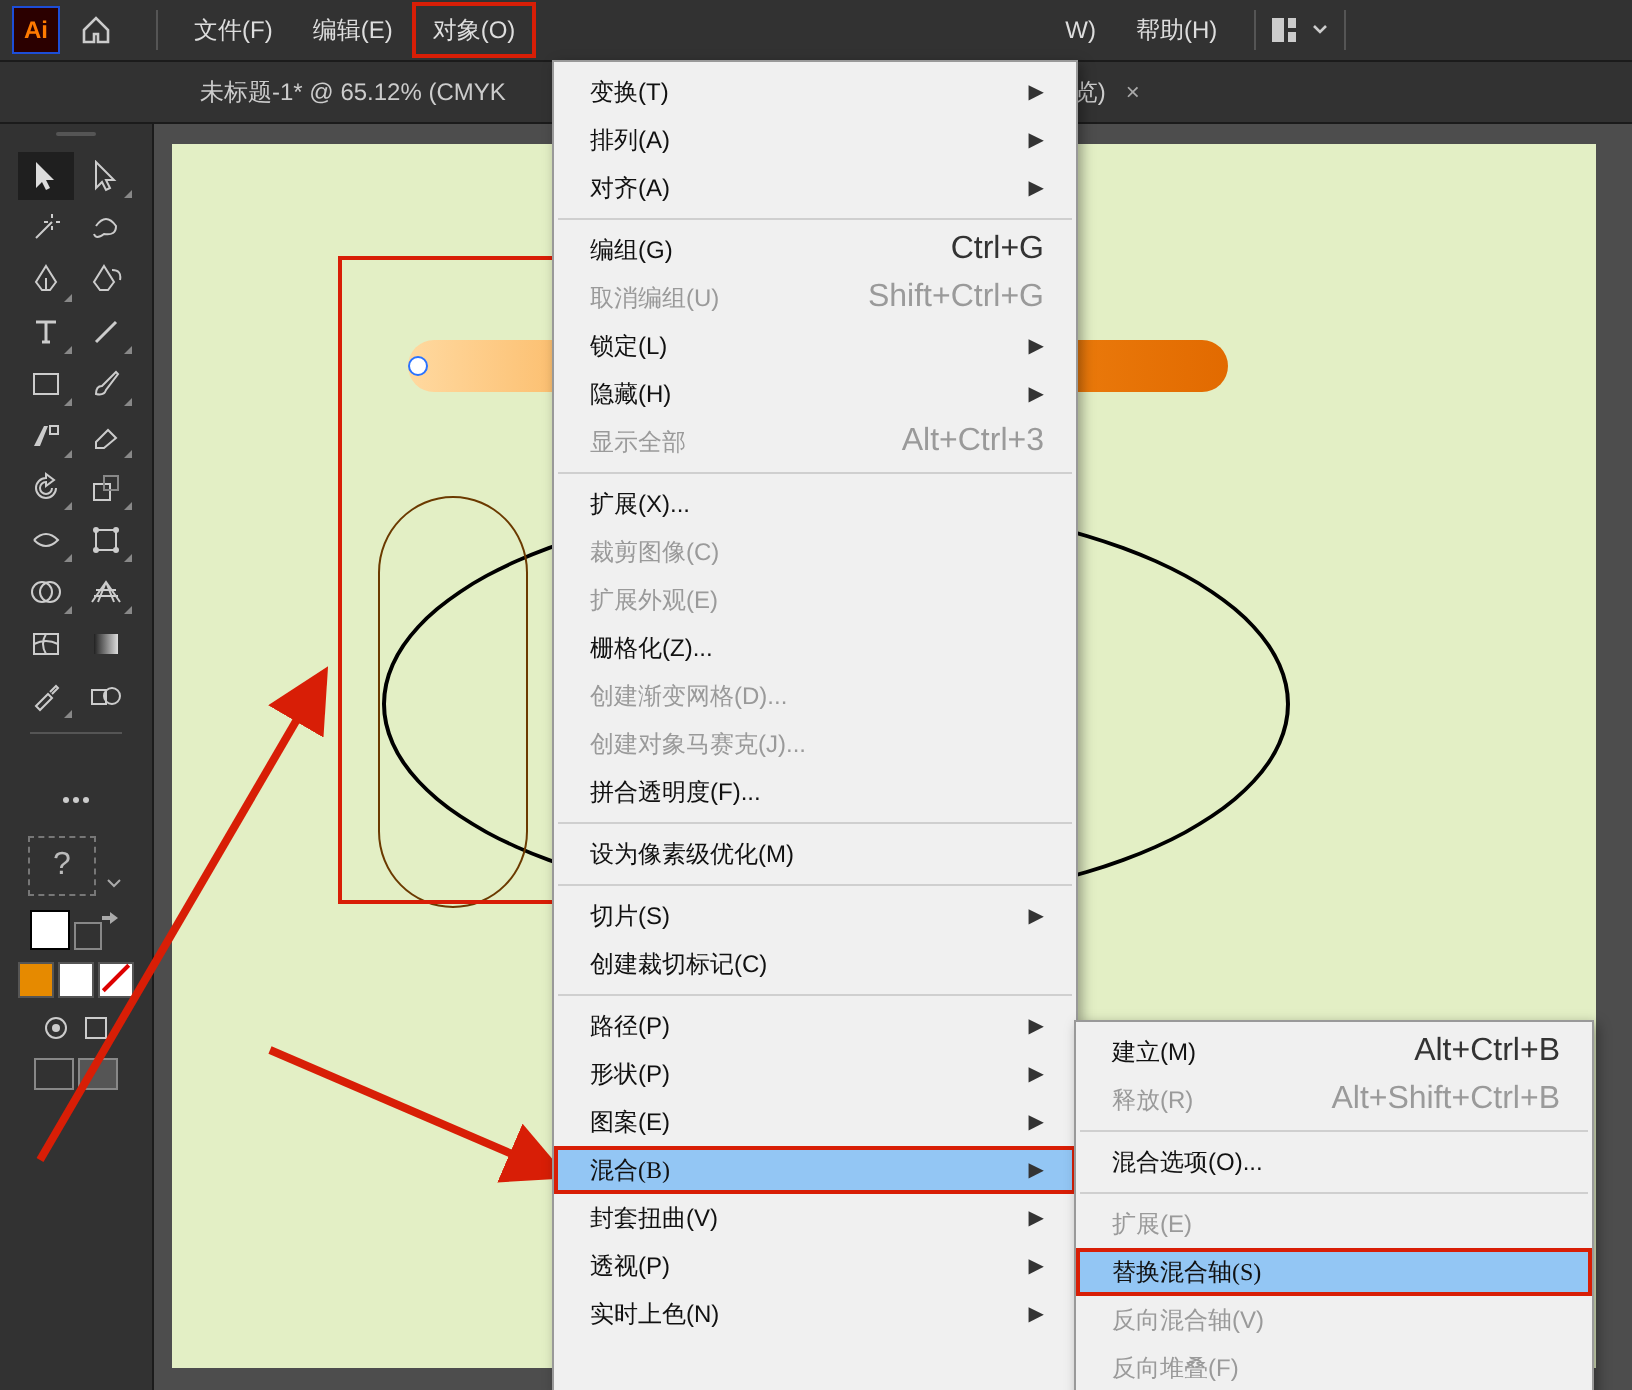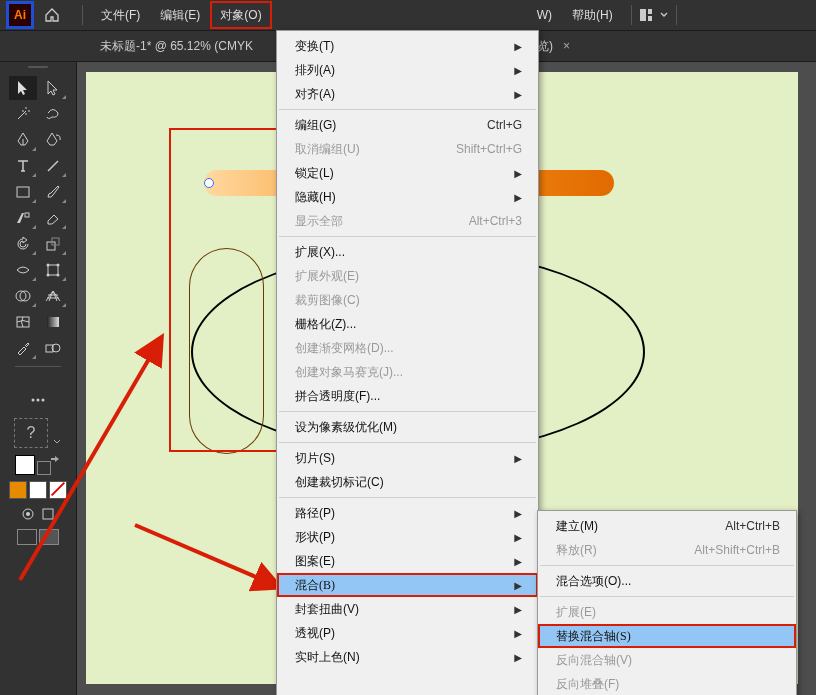--- a/index.html
+++ b/index.html
@@ -1,17 +1,17 @@
 <!DOCTYPE html>
 <html><head>
 <meta charset="utf-8">
 <style>
   html,body{margin:0;padding:0;width:816px;height:695px;overflow:hidden;font-family:"Microsoft YaHei",Arial,sans-serif;font-size:12px;color:#ccc;background:#323232;}
   .appbar{height:30px;background:#323232;display:flex;align-items:center;border-bottom:1px solid #1b1b1b;position:relative;z-index:5;}
-  .ai-badge{width:22px;height:22px;background:#2b0000;border:3px solid #1d4ed8;color:#ff7a00;font-weight:bold;font-size:12px;display:flex;align-items:center;justify-content:center;margin:0 6px;}
+  .ai-badge{width:22px;height:22px;background:#2b0000;border:1px solid #1d4ed8;color:#ff7a00;font-weight:bold;font-size:12px;display:flex;align-items:center;justify-content:center;margin:0 6px;}
   .home-icon{width:24px;height:22px;display:flex;align-items:center;justify-content:center;margin-right:10px;}
   .menu-strip{display:flex;align-items:center;height:100%;}
   .menu-item{padding:0 10px;height:100%;display:flex;align-items:center;color:#ddd;cursor:default;}
   .menu-item.object{border:2px solid #d81e06;padding:0 8px;height:24px;}
   .menu-blocked{width:255px;height:100%;}
   .tail-items{display:flex;align-items:center;height:100%;}
   .tail-sep{width:1px;height:20px;background:#555;margin:0 8px;}
   .ess-icon{display:flex;align-items:center;gap:2px;}
   .doc-tabs{height:30px;background:#323232;display:flex;align-items:center;border-bottom:1px solid #1b1b1b;position:relative;z-index:4;}
   .doc-tab{padding:0 14px;height:100%;display:flex;align-items:center;color:#ccc;font-size:12px;gap:10px;}
@@ -56,21 +56,21 @@
   
   .dropdown{position:absolute;top:0;left:276px;width:261px;background:#f0f0f0;color:#111;border:1px solid #999;box-shadow:2px 2px 6px rgba(0,0,0,.35);z-index:10;padding:3px 0;}
   .dm-item{height:24px;display:flex;align-items:center;justify-content:space-between;padding:0 16px 0 18px;cursor:default;}
   .dm-item.disabled{color:#9a9a9a;}
   .dm-item.hl{background:#93c6f4;font-family:Liberation Serif, serif;}
   .dm-item .arrow-r{color:#333;font-size:10px;}
   .dm-sep{height:1px;background:#cfcfcf;margin:3px 2px;}
   .dm-item.boxed{outline:2px solid #d81e06;outline-offset:-2px;}
   
   .subdrop{position:absolute;top:510px;left:537px;width:258px;background:#f0f0f0;color:#111;border:1px solid #999;box-shadow:2px 2px 6px rgba(0,0,0,.35);z-index:11;padding:3px 0;}
-  .kbd{color:#333;font-size:12px;}
+  .kbd{color:#333;font-size:16px;}
   .dm-item.disabled .kbd{color:#9a9a9a;}
 </style>
 </head>
 <body>
 
 <div class="appbar">
   <div class="ai-badge">Ai</div>
   <div class="home-icon">
     <svg width="16" height="14">
         <path d="M2 7 L8 1 L14 7 L14 13 L9 13 L9 9 L7 9 L7 13 L2 13 Z" fill="none" stroke="#ccc" stroke-width="1.3"></path>
@@ -361,24 +361,24 @@
     </div>
     <div class="dm-item disabled">
       <span>显示全部</span>
       <span class="kbd">Alt+Ctrl+3</span>
     </div>
     <div class="dm-sep"></div>
     <div class="dm-item">
       <span>扩展(X)...</span>
     </div>
     <div class="dm-item disabled">
+      <span>裁剪图像(C)</span>
+    </div>
+    <div class="dm-item disabled">
       <span>扩展外观(E)</span>
-    </div>
-    <div class="dm-item disabled">
-      <span>裁剪图像(C)</span>
     </div>
     <div class="dm-item">
       <span>栅格化(Z)...</span>
     </div>
     <div class="dm-item disabled">
       <span>创建渐变网格(D)...</span>
     </div>
     <div class="dm-item disabled">
       <span>创建对象马赛克(J)...</span>
     </div>

